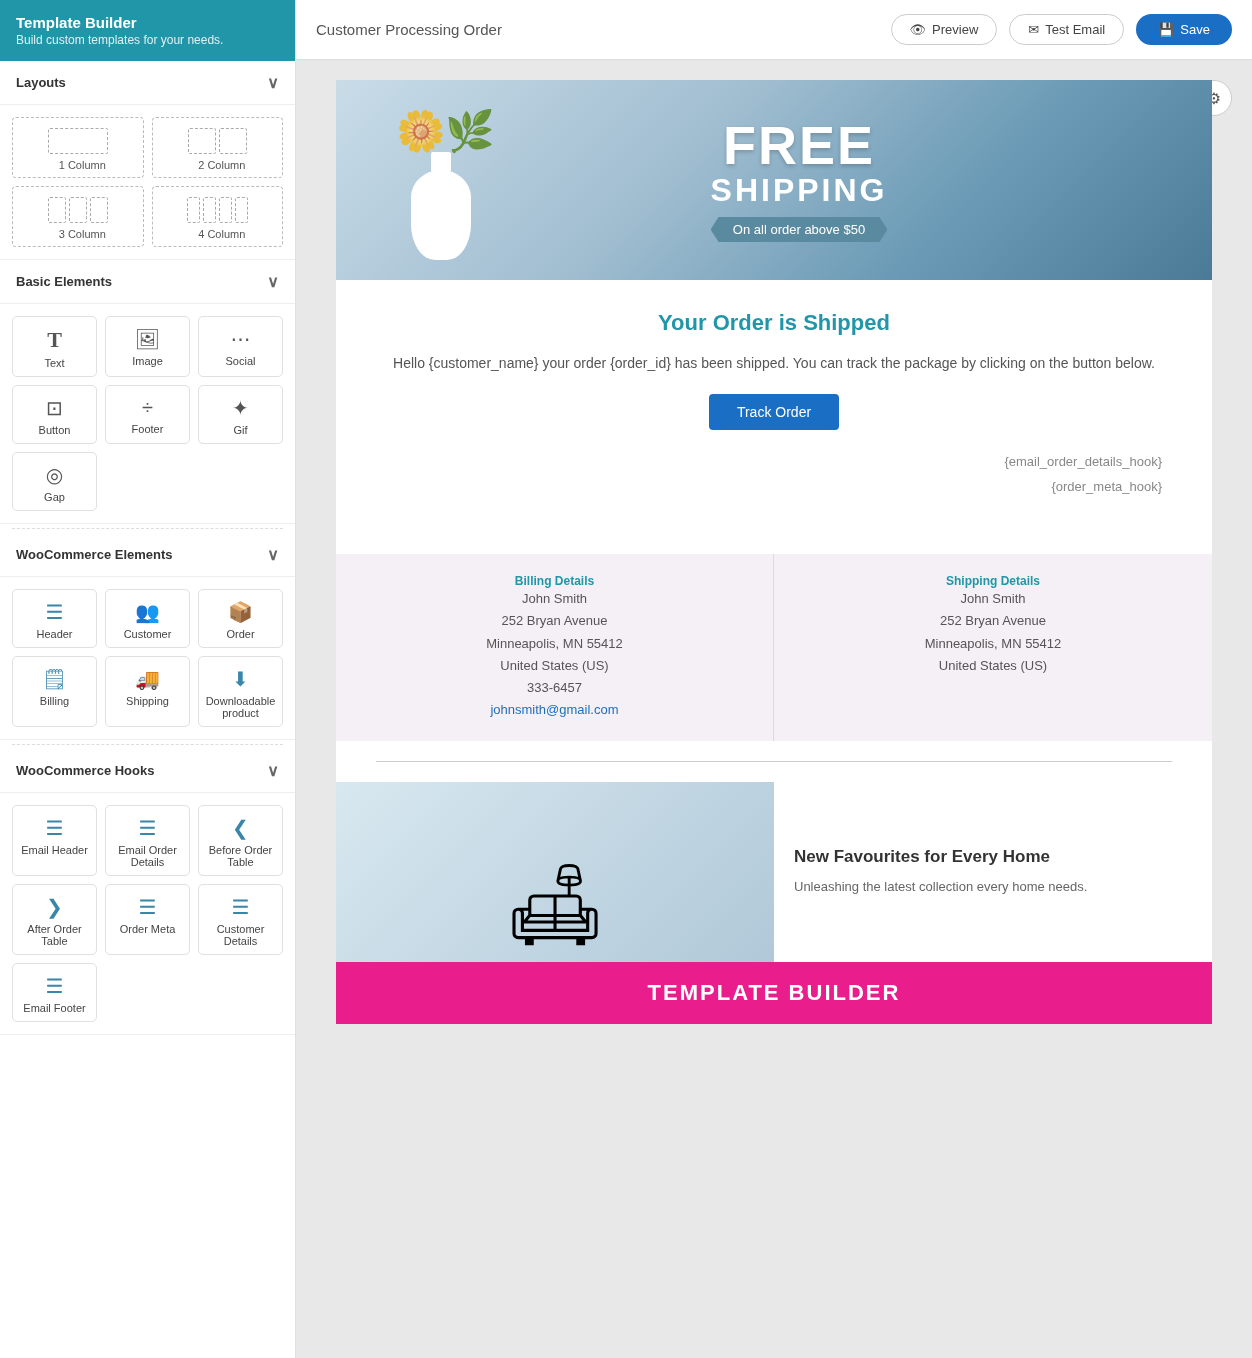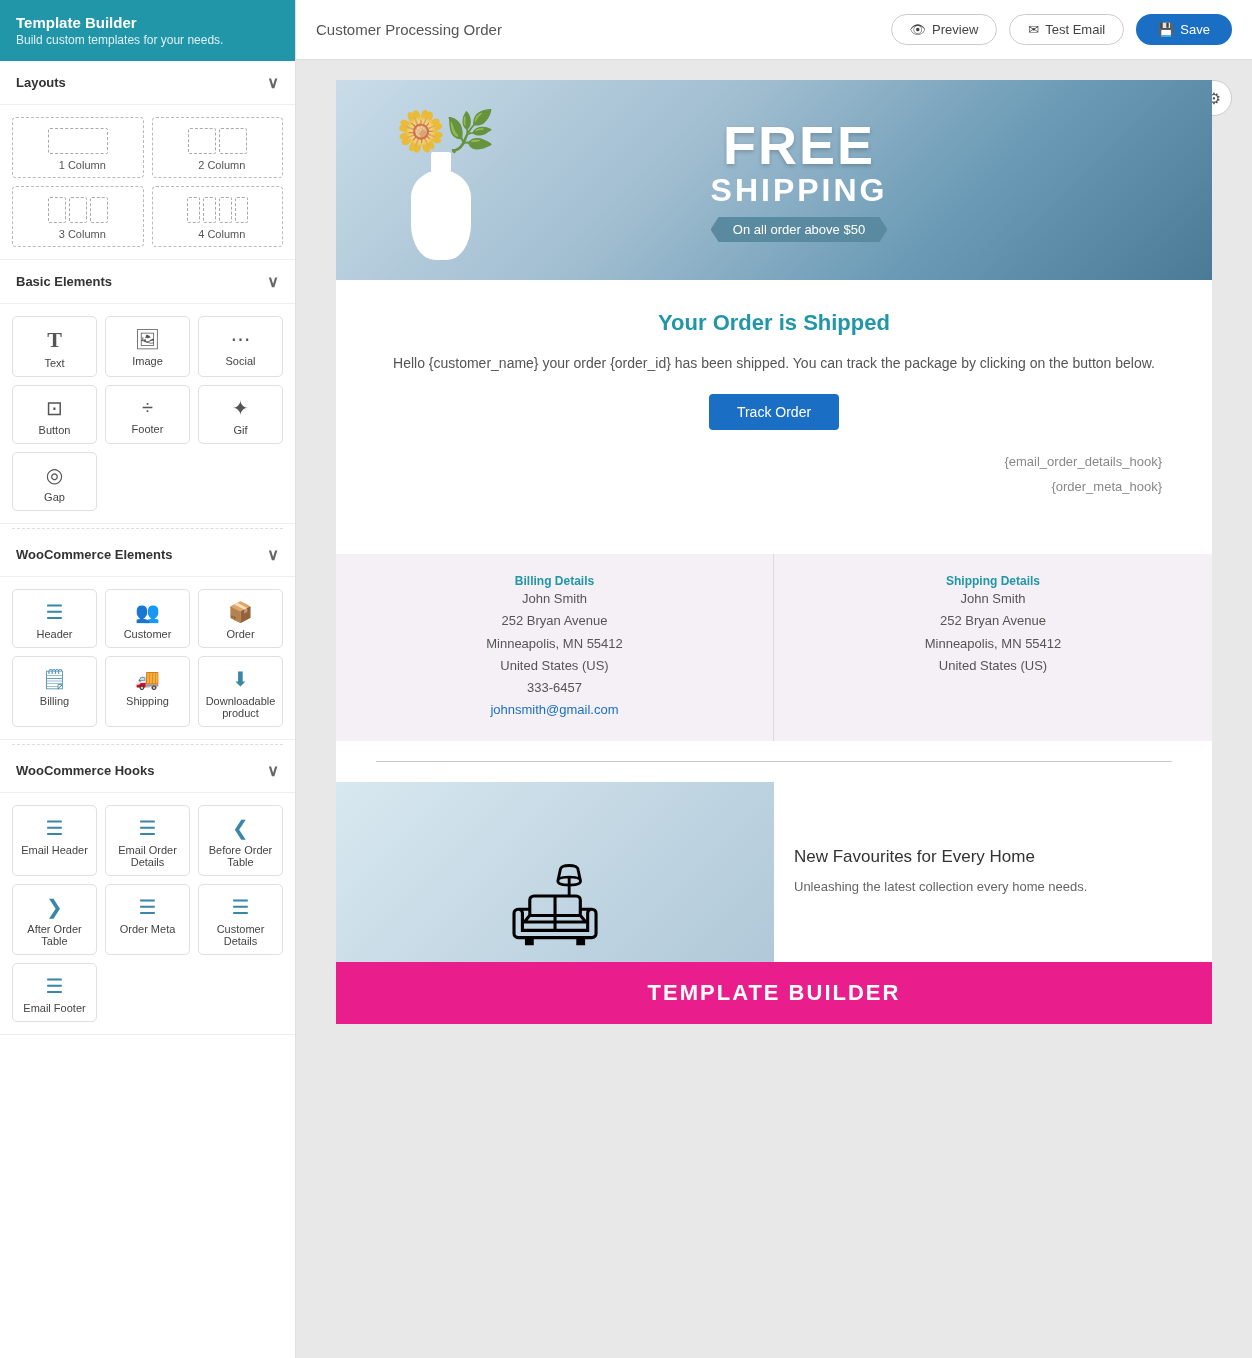--- a/index.html
+++ b/index.html
@@ -316,21 +316,21 @@
     }
     .sofa-placeholder { font-size: 80px; padding-bottom: 10px; }
     .product-text {
       padding: 24px 20px;
       display: flex;
       flex-direction: column;
       justify-content: center;
     }
     .product-title {
       font-size: 17px;
-      font-weight: normal;
+      font-weight: bold;
       color: #333;
       margin-bottom: 10px;
     }
     .product-desc {
       font-size: 13px;
       color: #666;
       line-height: 1.6;
     }
 
     

